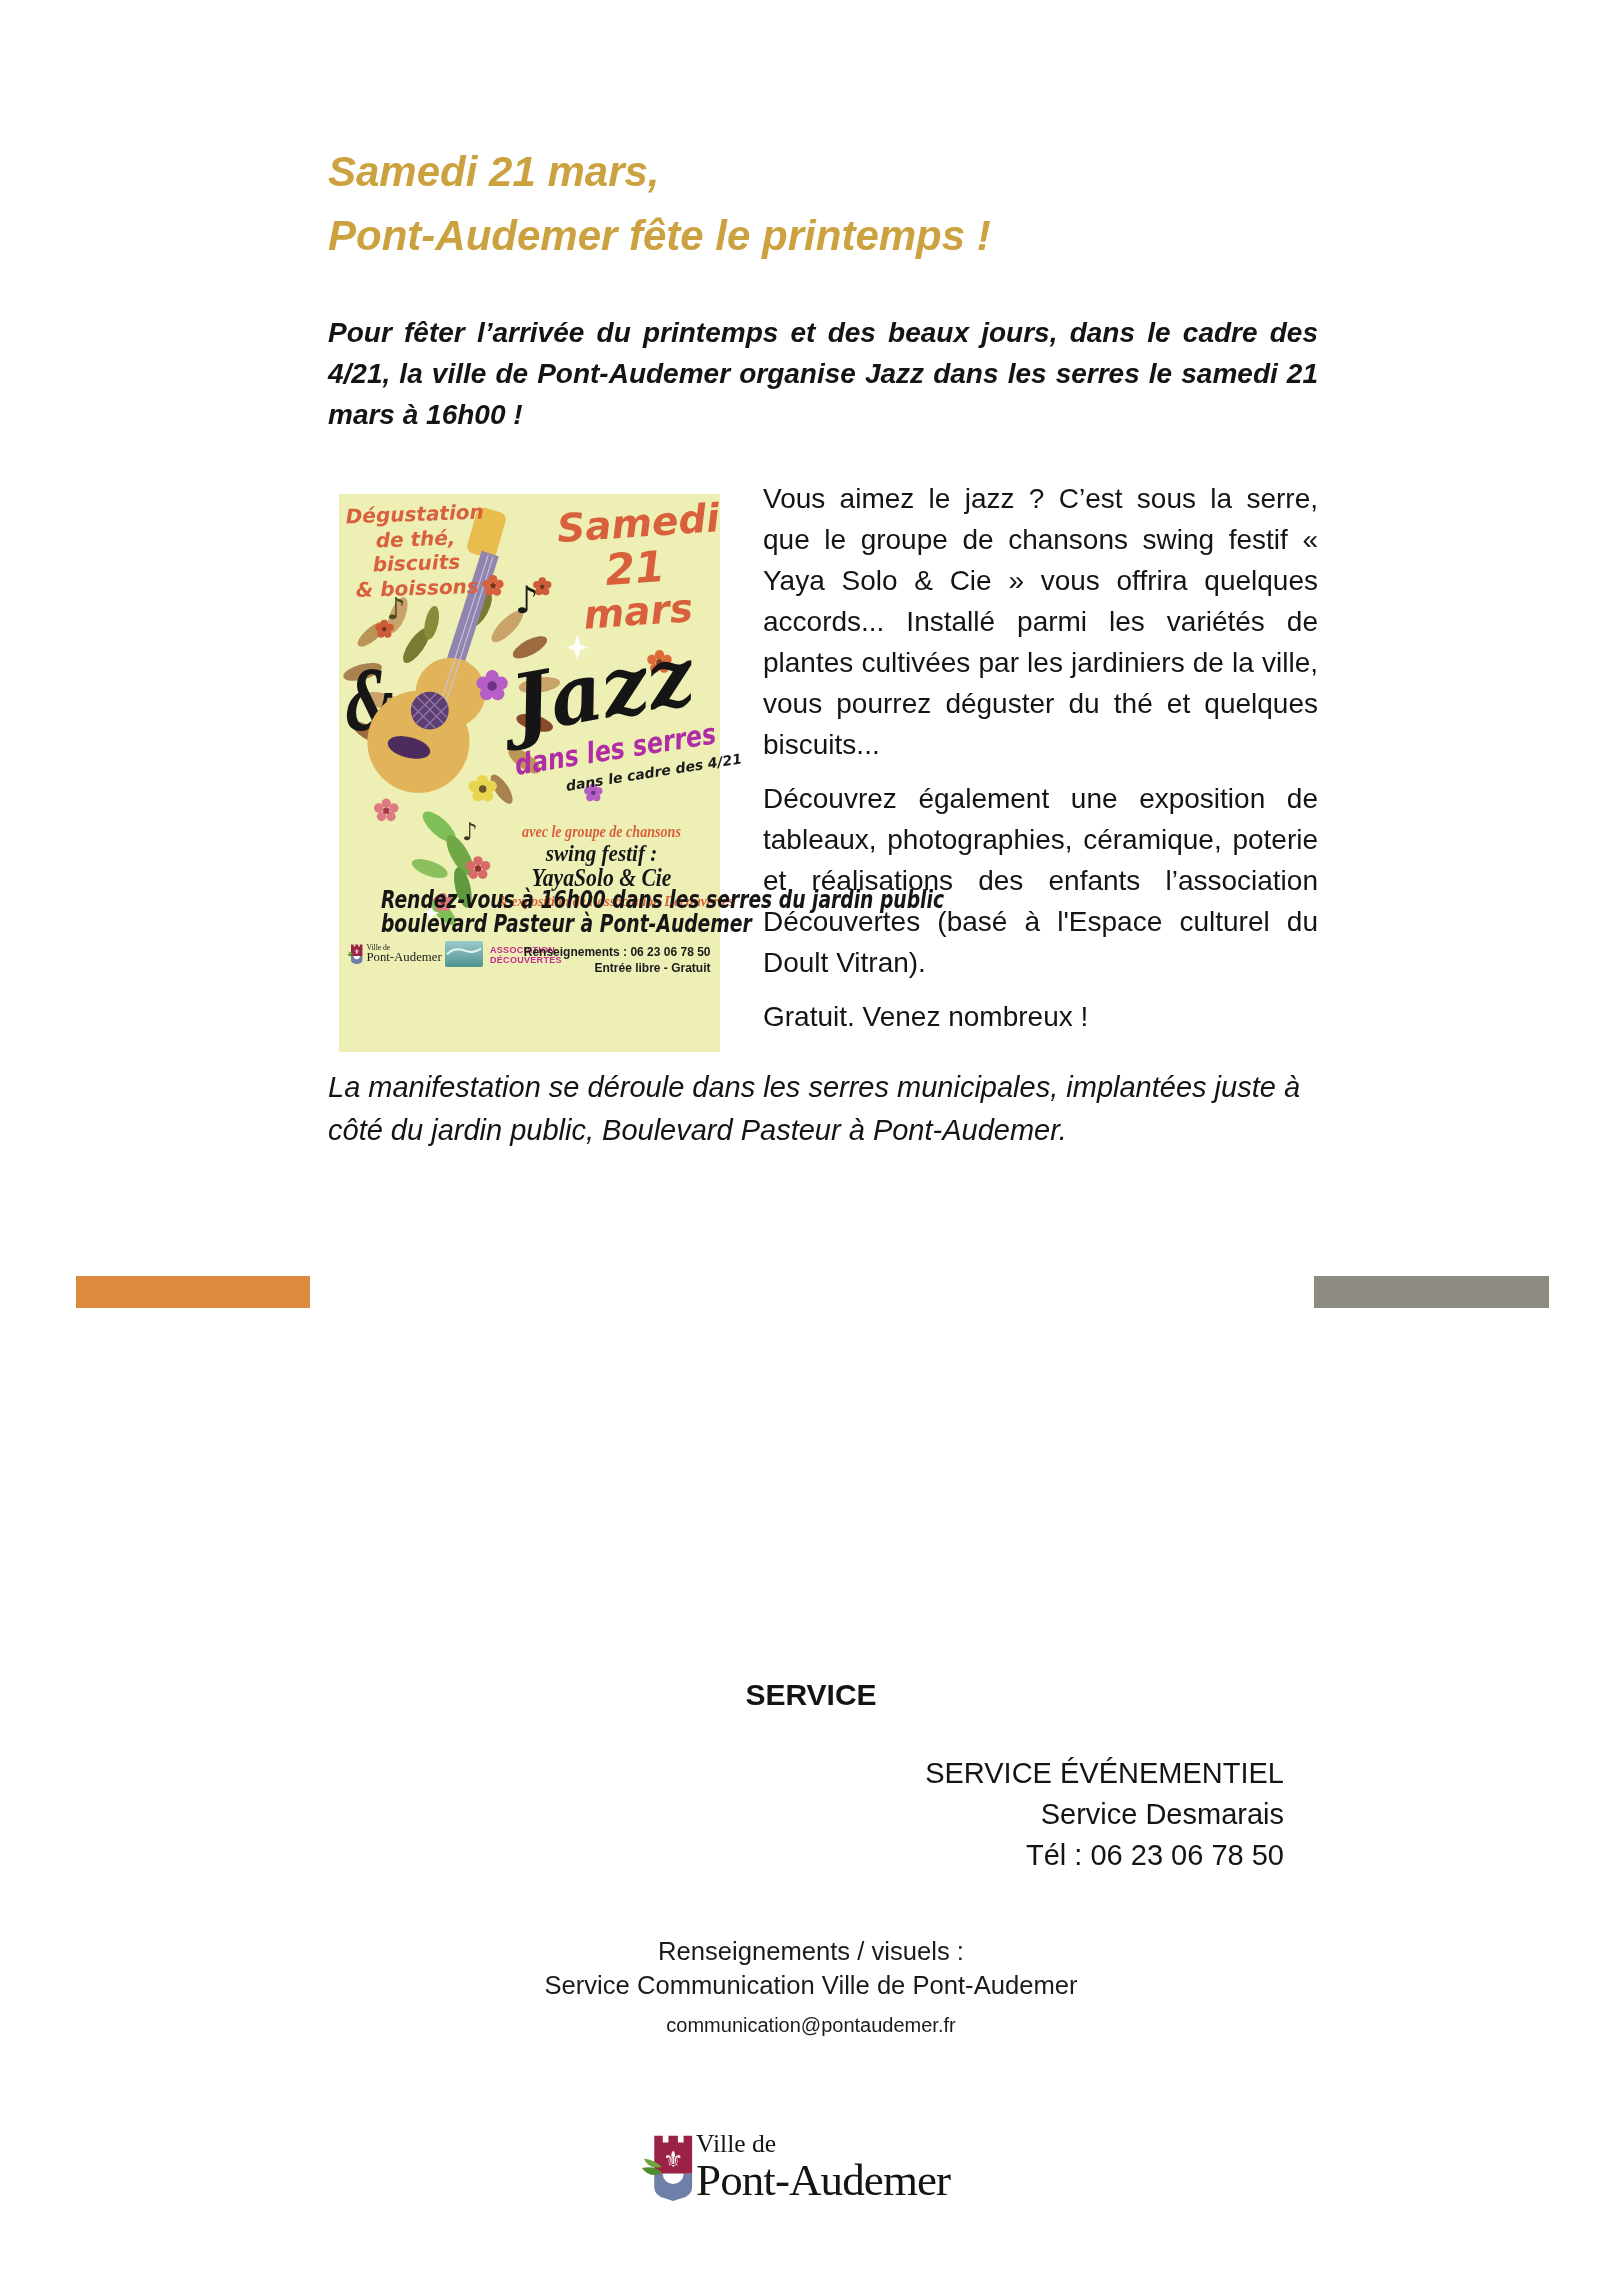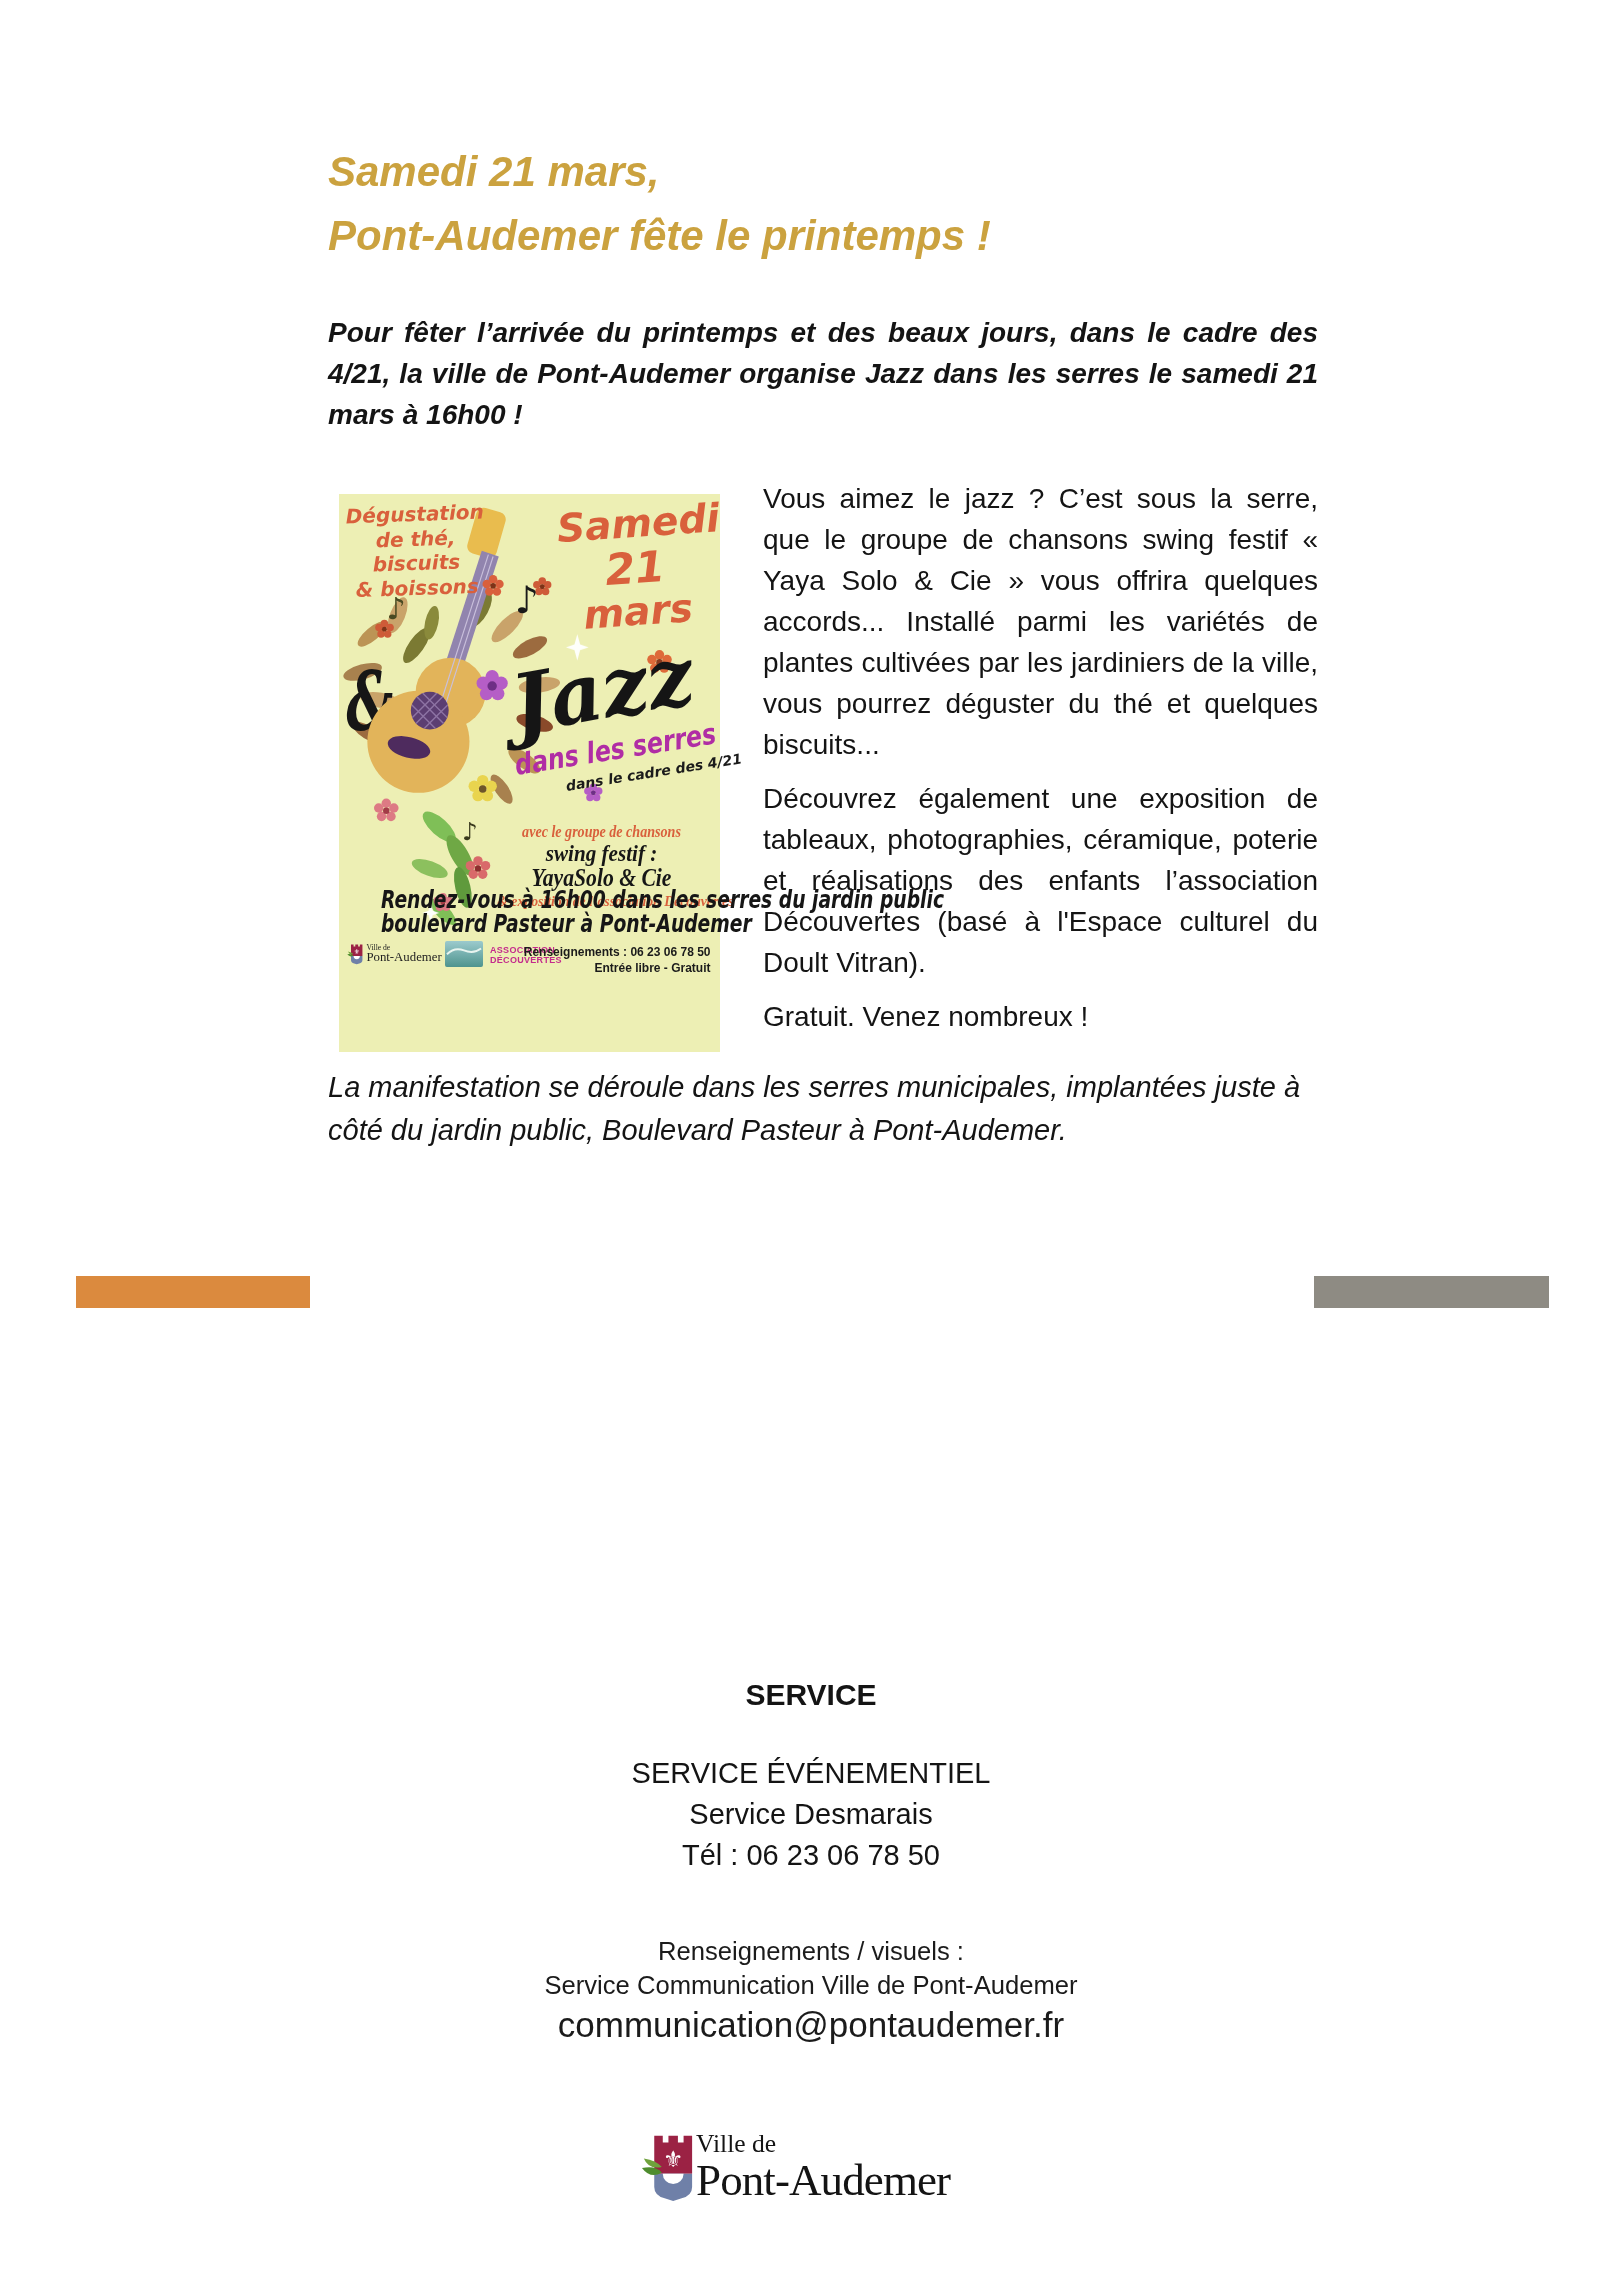--- a/index.html
+++ b/index.html
@@ -62,26 +62,26 @@
   .note{position:absolute;left:328px;top:1066px;width:999px;margin:0;font-style:italic;
         font-size:29px;line-height:43px;color:#141414;}
 
   
   .bar-orange{position:absolute;left:76px;top:1276px;width:234px;height:32px;background:#DB8A3E;}
   .bar-gray{position:absolute;left:1314px;top:1276px;width:235px;height:32px;background:#8E8B83;}
 
   
   .contacts{position:absolute;left:338px;top:1679px;width:946px;text-align:center;color:#141414;}
   .contacts .heading{font-weight:bold;font-size:30px;line-height:32px;}
-  .contacts .block{margin-top:42px;font-size:29px;line-height:41px;}
+  .contacts .block{margin-top:42px;font-size:29px;line-height:41px;text-align:right;}
 
   
   .credits{position:absolute;left:338px;top:1934px;width:946px;text-align:center;color:#1b1b1b;
            font-size:25.6px;line-height:34px;}
-  .credits .email{margin-top:5.7px;font-size:35px;}
+  .credits .email{margin-top:5.7px;font-size:20px;}
 
   
   .brand{position:absolute;left:641px;top:2127px;width:360px;height:87px;}
   .brand .crest{position:absolute;left:0;top:2.8px;}
   .brand .text{position:absolute;left:55px;top:3.8px;font-family:"Liberation Serif", serif;color:#141414;}
   .brand .tagline{font-size:25.6px;line-height:26.5px;}
   .brand .name{font-size:45px;line-height:47px;letter-spacing:-0.9px;}
 </style>
 </head>
 <body>

